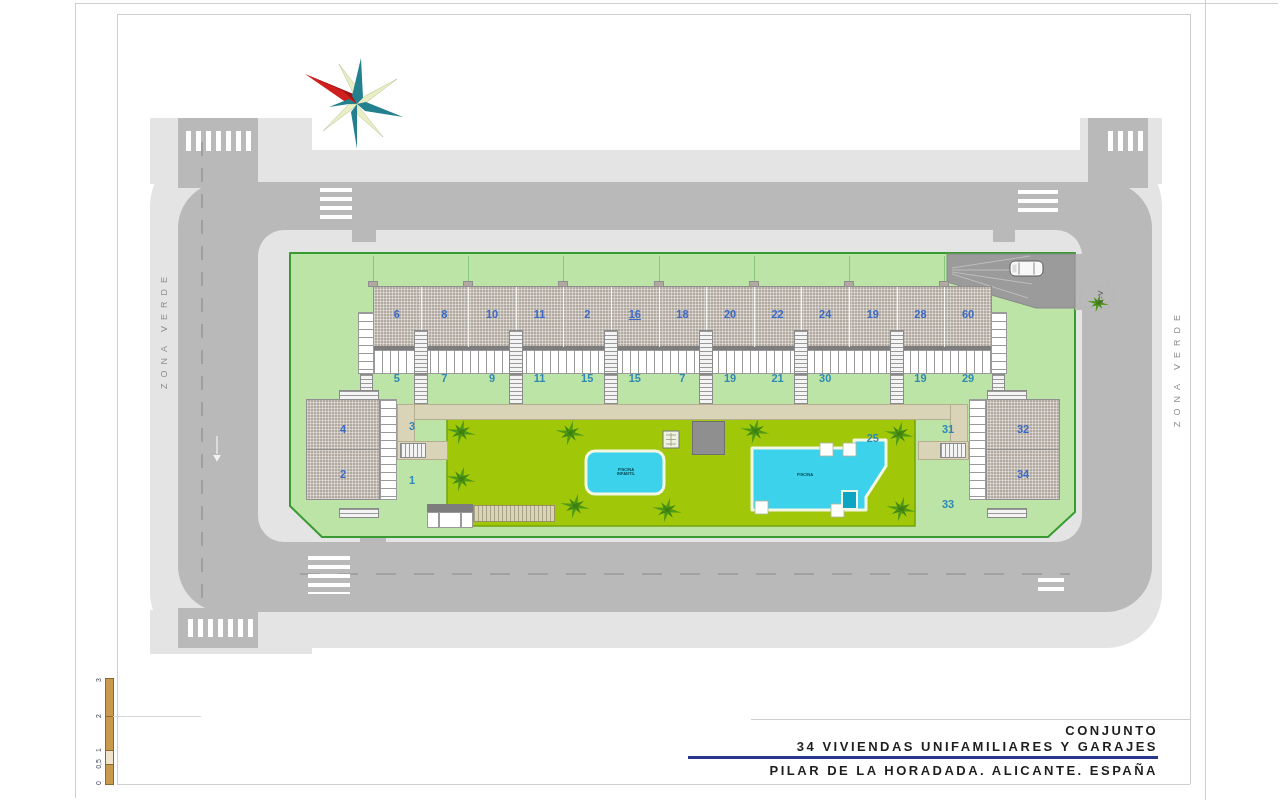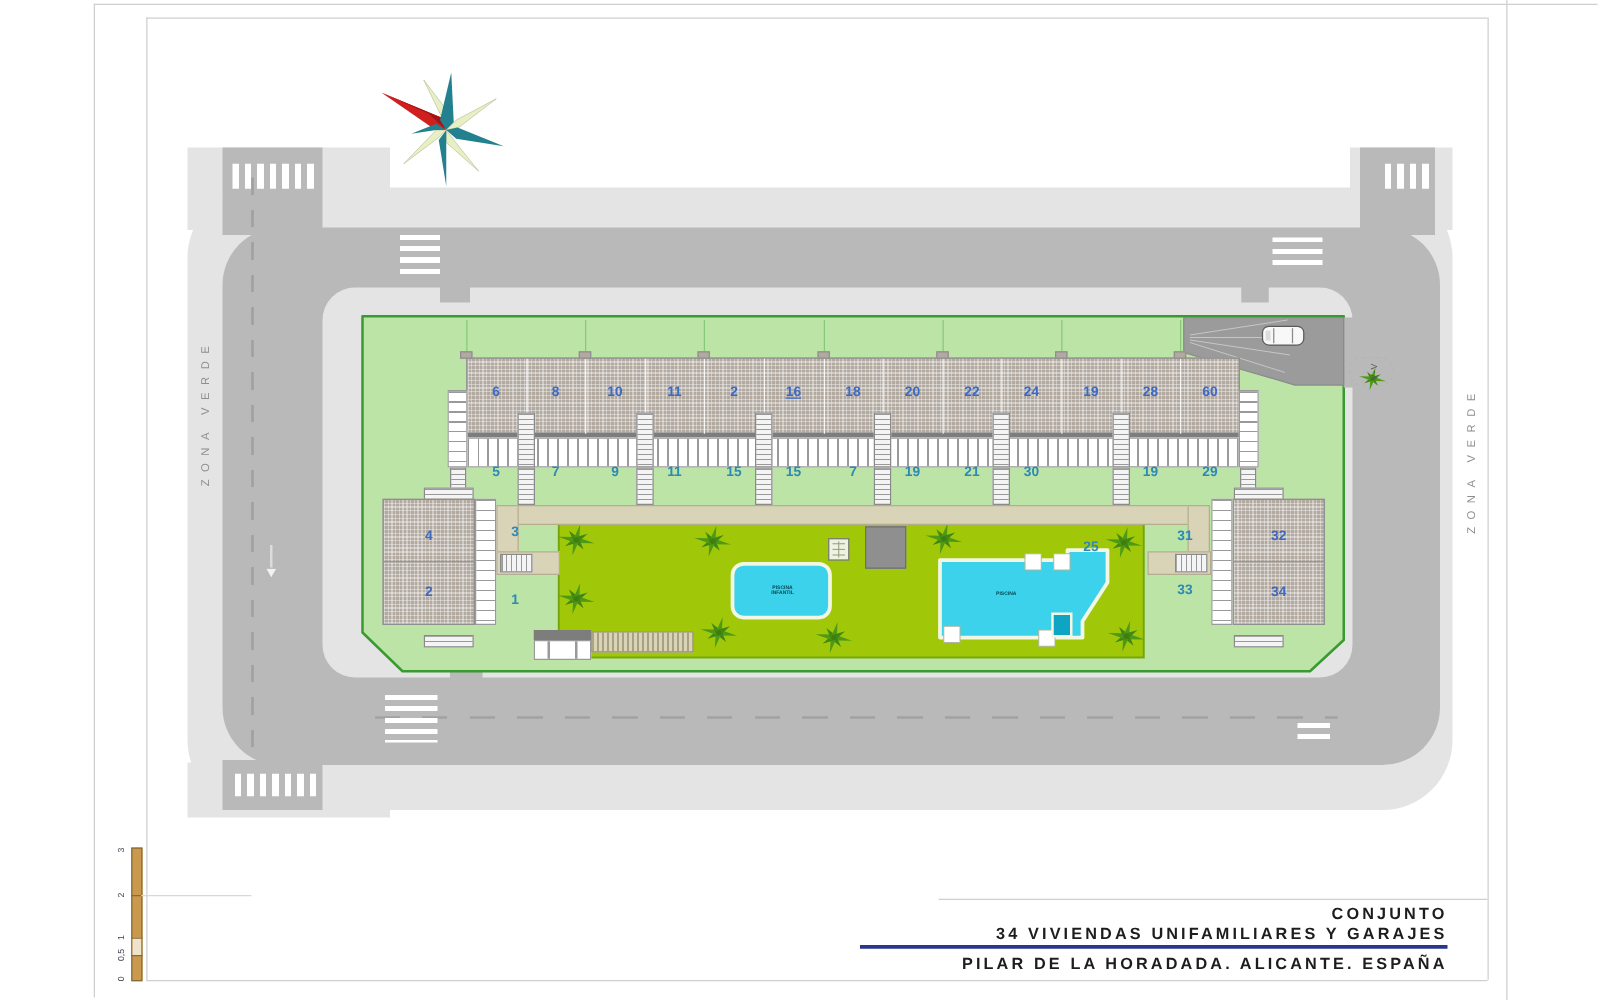--- a/index.html
+++ b/index.html
@@ -334,21 +334,21 @@
 
   <div>
     <div class="abs stair-h" style="left:987px;top:390px;width:40px;height:10px;"></div>
     <div class="abs stair-h" style="left:987px;top:508px;width:40px;height:10px;"></div>
     <div class="abs roof" style="left:986px;top:399px;width:74px;height:101px;"></div>
     <div class="abs" style="left:987px;top:449px;width:72px;height:1px;background:#8f8f8f;"></div>
     <div class="abs terr-h" style="left:969px;top:399px;width:17px;height:101px;"></div>
     <div class="num num-even" style="left:1023px;top:423px;">32</div>
     <div class="num num-even" style="left:1023px;top:468px;">34</div>
     <div class="num num-odd" style="left:948px;top:423px;">31</div>
-    <div class="num num-odd" style="left:948px;top:466px;">33</div>
+    <div class="num num-odd" style="left:948px;top:498px;">33</div>
   </div>
 
   <div class="pool-label" style="left:608px;top:468px;width:36px;">
     <span>PISCINA</span><br><span>INFANTIL</span>
   </div>
   <div class="pool-label" style="left:792px;top:473px;width:26px;">
     <span>PISCINA</span>
   </div>
 
   <div class="zona" style="left:164px;top:330px;">ZONA VERDE</div>

